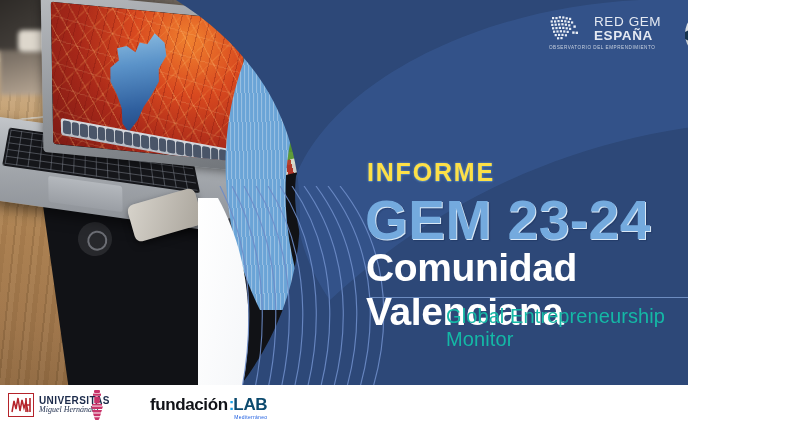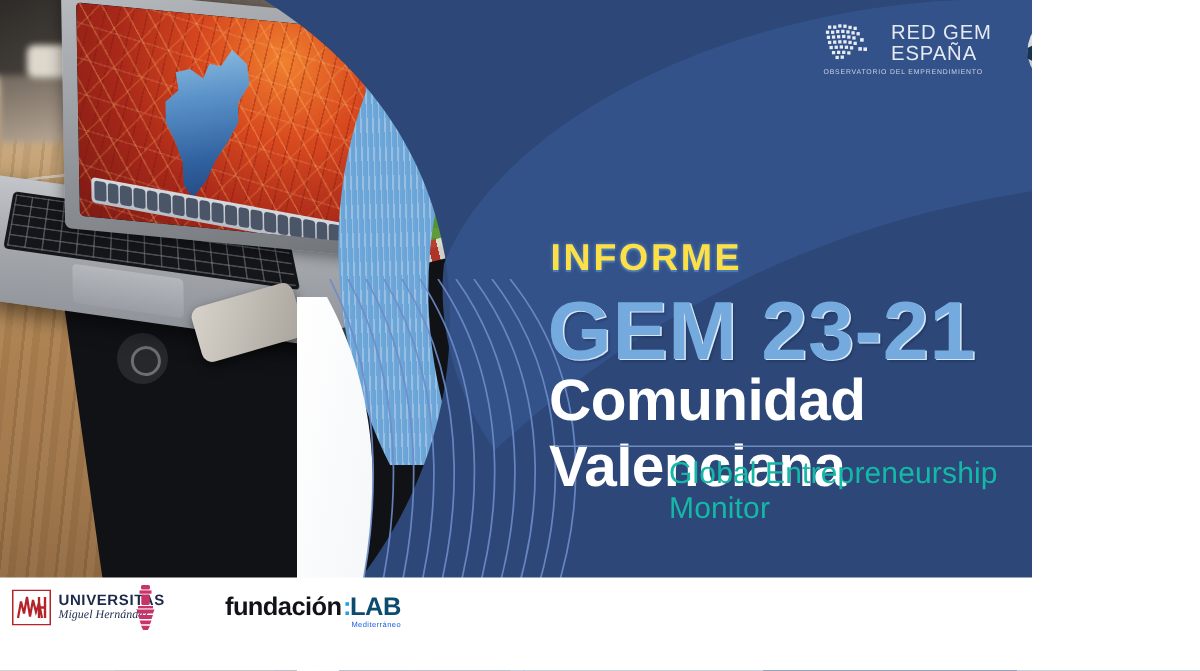--- a/index.html
+++ b/index.html
@@ -217,21 +217,21 @@
     position:absolute;left:549px;top:14px;
     display:flex;align-items:center;gap:7px;
   }
   .es-map{width:38px;height:29px;display:block;}
   .redgem-txt{line-height:1;}
   .redgem-txt .l1{
     font-size:13.5px;letter-spacing:.6px;color:#e4e9f2;font-weight:400;
     display:block;
   }
   .redgem-txt .l2{
-    font-size:13.5px;letter-spacing:.6px;color:#e4e9f2;font-weight:400;
+    font-size:13.5px;letter-spacing:.6px;color:#e4e9f2;font-weight:700;
     display:block;margin-top:1px;
   }
   .redgem-sub{
     position:absolute;left:549px;top:45px;
     font-size:4.6px;letter-spacing:.55px;color:#c9d2e0;white-space:nowrap;
   }
   .seal{
     position:absolute;left:684px;top:8px;width:52px;height:52px;
   }
 
@@ -449,21 +449,21 @@
     <path d="M51 24 L47 22 L47 33 L51 31 Z" fill="#16334f"></path>
     <text x="12" y="29.6" text-anchor="middle" font-family="Liberation Sans, sans-serif" font-size="4.2" font-weight="bold" fill="#ffffff">1999</text>
     <text x="40" y="29.6" text-anchor="middle" font-family="Liberation Sans, sans-serif" font-size="4.2" font-weight="bold" fill="#ffffff">2024</text>
     <path id="annpath" d="M9 33 A 18 18 0 0 0 43 33" fill="none"></path>
     <text font-family="Liberation Sans, sans-serif" font-size="4.3" font-weight="bold" fill="#2b5378" letter-spacing="1.1">
       <textPath href="#annpath" startOffset="12%">ANNIVERSARY</textPath>
     </text>
   </svg>
 
   <div class="informe">INFORME</div>
-  <div class="gem">GEM 23-21</div>
+  <div class="gem">GEM 23-24</div>
   <div class="comunidad">Comunidad Valenciana</div>
   <div class="rule"></div>
   <div class="subtitle">Global Entrepreneurship Monitor</div>
 
   <div class="footer">
 
     <div class="f-umh">
       <svg class="umh-mark" viewBox="0 0 26 24">
         <rect x="0.5" y="0.5" width="25" height="23" fill="none" stroke="#b5232a" stroke-width="1"></rect>
         <path d="M4 19 L6 8 L8 16 L10 5 L12 18 L14 7 L16 15 L18 9 L20 19" fill="none" stroke="#b5232a" stroke-width="1.5"></path>

